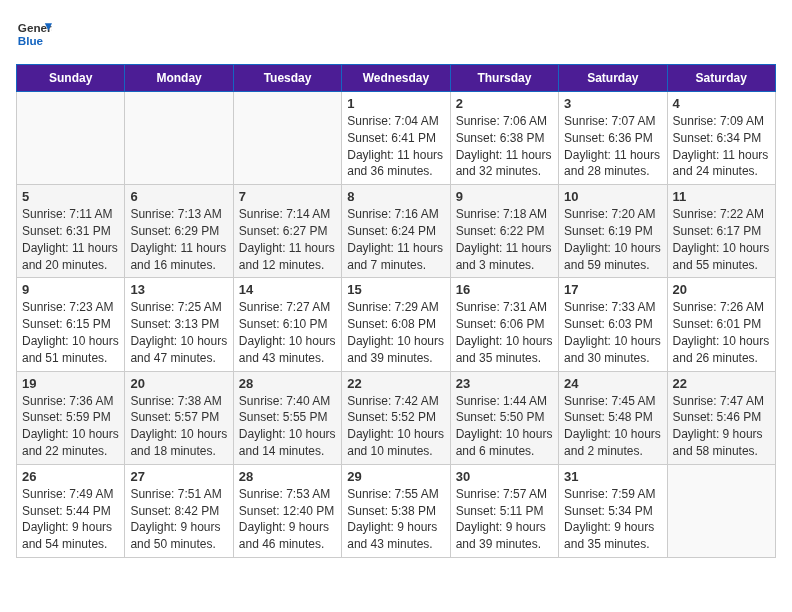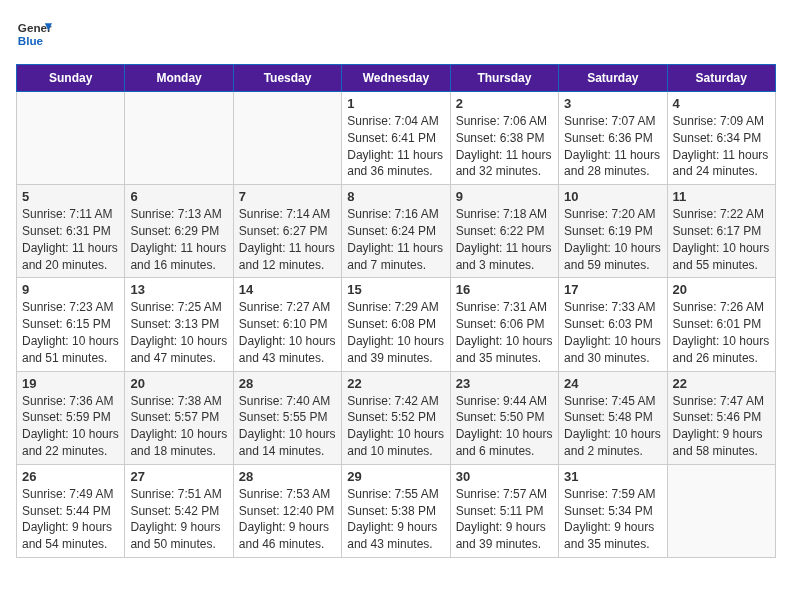--- a/index.html
+++ b/index.html
@@ -247,21 +247,21 @@
 Daylight: 10 hours and 14 minutes.</div>
         </td>
         <td>
           <div class="day-number">22</div>
           <div class="day-info">Sunrise: 7:42 AM
 Sunset: 5:52 PM
 Daylight: 10 hours and 10 minutes.</div>
         </td>
         <td>
           <div class="day-number">23</div>
-          <div class="day-info">Sunrise: 9:44 AM
+          <div class="day-info">Sunrise: 1:44 AM
 Sunset: 5:50 PM
 Daylight: 10 hours and 6 minutes.</div>
         </td>
         <td>
           <div class="day-number">24</div>
           <div class="day-info">Sunrise: 7:45 AM
 Sunset: 5:48 PM
 Daylight: 10 hours and 2 minutes.</div>
         </td>
         <td>
@@ -274,21 +274,21 @@
       <tr>
         <td>
           <div class="day-number">26</div>
           <div class="day-info">Sunrise: 7:49 AM
 Sunset: 5:44 PM
 Daylight: 9 hours and 54 minutes.</div>
         </td>
         <td>
           <div class="day-number">27</div>
           <div class="day-info">Sunrise: 7:51 AM
-Sunset: 5:42 PM
+Sunset: 8:42 PM
 Daylight: 9 hours and 50 minutes.</div>
         </td>
         <td>
           <div class="day-number">28</div>
           <div class="day-info">Sunrise: 7:53 AM
 Sunset: 12:40 PM
 Daylight: 9 hours and 46 minutes.</div>
         </td>
         <td>
           <div class="day-number">29</div>

